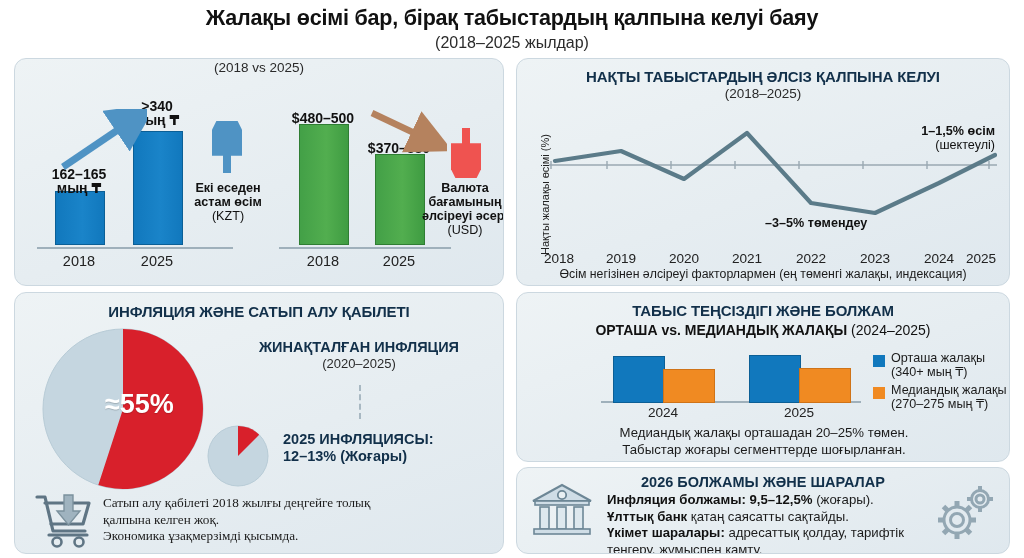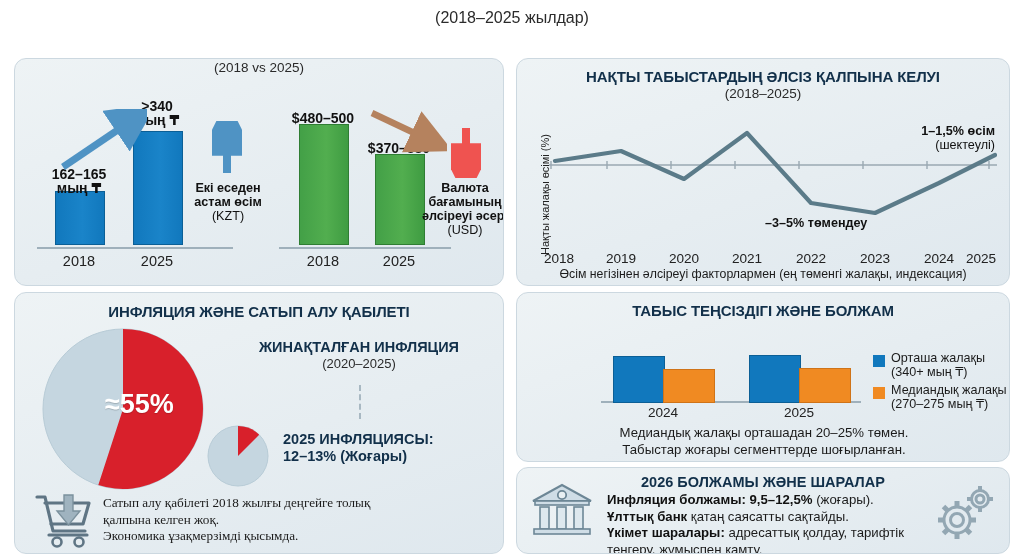--- a/index.html
+++ b/index.html
@@ -102,20 +102,21 @@
   .fc-line{font-size:13.2px;color:#1b1b1b;line-height:1.26;}
   .fc-line b{color:#111;}
   svg{display:block;}
 </style>
 </head>
 <body>
 
 <div class="sheet">
 
   <div class="header">
+    <h1>Жалақы өсімі бар, бірақ табыстардың қалпына келуі баяу</h1>
     <div class="sub">(2018–2025 жылдар)</div>
   </div>
 
   <div class="grid">
 
     <div class="panel" id="panel-nominal">
       <div class="p-sub">(2018 vs 2025)</div>
 
       <div class="bars-wrap">
 
@@ -277,20 +278,23 @@
 
       <div class="foot-txt" style="left:88px;top:202px;width:390px;font-family:Liberation Serif, serif;">
         <span>Сатып алу қабілеті 2018 жылғы деңгейге толық</span><br>
         <span>қалпына келген жоқ.</span><br>
         <span>Экономика ұзақмерзімді қысымда.</span>
       </div>
     </div>
 
     <div class="panel" id="panel-inequality">
       <div class="p-title" style="margin-top:9px;">ТАБЫС ТЕҢСІЗДІГІ ЖӘНЕ БОЛЖАМ</div>
+      <div style="text-align:center;margin-top:3px;font-size:14px;color:#111;">
+        <b>ОРТАША vs. МЕДИАНДЫҚ ЖАЛАҚЫ</b><span> (2024–2025)</span>
+      </div>
 
       <div class="axis-line" style="left:84px;top:108px;width:260px;height:2px;background:#9fb0bb;"></div>
 
       <div class="bar blue-bar2" style="position:absolute;left:96px;top:63px;width:50px;height:45px;"></div>
       <div class="bar orange-bar" style="position:absolute;left:146px;top:76px;width:50px;height:32px;"></div>
       <div class="tick-lbl" style="left:118px;top:112px;width:56px;font-size:13.6px;">2024</div>
 
       <div class="bar blue-bar2" style="position:absolute;left:232px;top:62px;width:50px;height:46px;"></div>
       <div class="bar orange-bar" style="position:absolute;left:282px;top:75px;width:50px;height:33px;"></div>
       <div class="tick-lbl" style="left:254px;top:112px;width:56px;font-size:13.6px;">2025</div>

